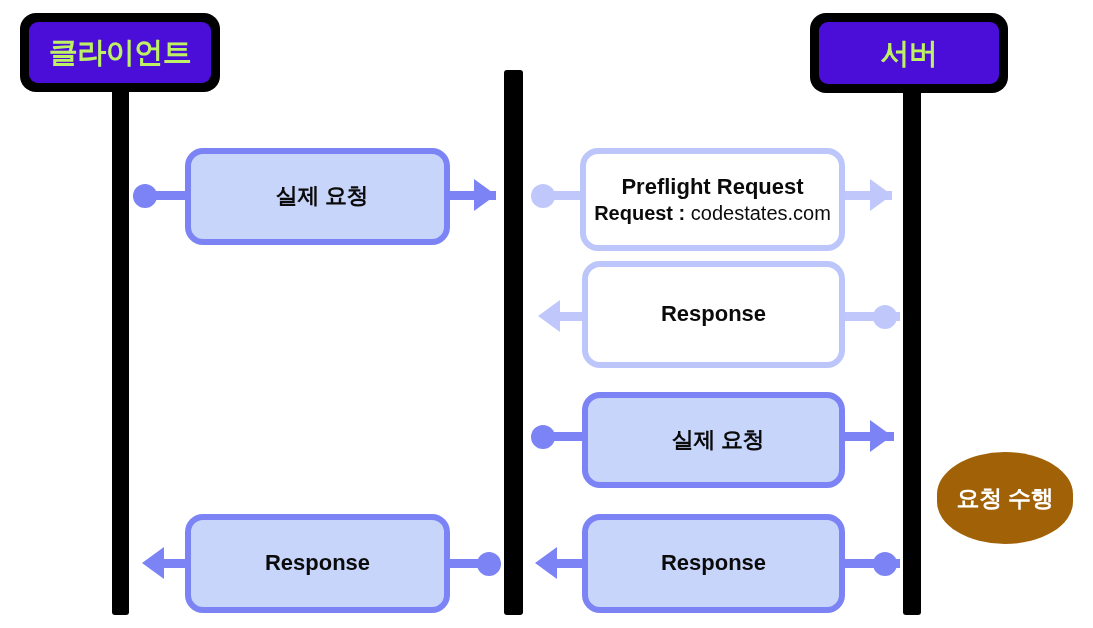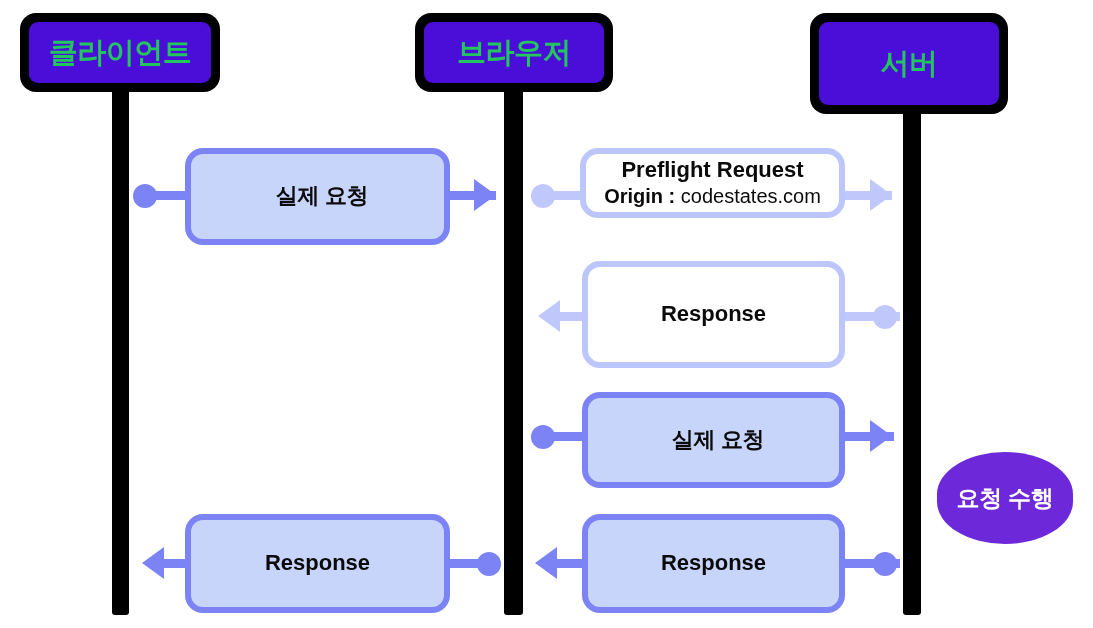--- a/index.html
+++ b/index.html
@@ -41,21 +41,21 @@
   }
   .actor-inner {
     flex: 1 1 auto;
     background: #4a0ed8;
     border-radius: 9px;
     display: flex;
     align-items: center;
     justify-content: center;
   }
   .actor-label {
-    color: #22c55e;
+    color: #bef264;
     font-size: 29px;
     font-weight: bold;
     letter-spacing: -0.5px;
     line-height: 1;
     white-space: nowrap;
   }
 
   
   .conn-line {
     position: absolute;
@@ -140,21 +140,21 @@
   .msg-line.detail-wrap {
     font-size: 20px;
     font-weight: bold;
     white-space: normal;
   }
 
   
   .exec-ellipse {
     position: absolute;
     z-index: 5;
-    background: #6d28d9;
+    background: #a16207;
     border-radius: 50% / 46%;
     display: flex;
     align-items: center;
     justify-content: center;
   }
   .exec-ellipse .exec-label {
     color: #ffffff;
     font-size: 23px;
     font-weight: bold;
     letter-spacing: -0.3px;
@@ -169,46 +169,41 @@
   <div class="lifeline" style="left:112px; top:70px; width:17px; height:545px; border-radius:3px;"></div>
   <div class="lifeline" style="left:504px; top:70px; width:19px; height:545px; border-radius:3px;"></div>
   <div class="lifeline" style="left:903px; top:70px; width:18px; height:545px; border-radius:3px;"></div>
 
   <div class="actor-header" style="left:20px; top:13px; width:200px; height:79px;">
     <div class="actor-inner">
       <span class="actor-label">클라이언트</span>
     </div>
   </div>
 
-  <div class="actor-header" style="left:415px; top:13px; width:198px; height:79px;">
-    <div class="actor-inner">
-      <span class="actor-label">브라우저</span>
-    </div>
-  </div>
-
-  <div class="actor-header" style="left:810px; top:13px; width:198px; height:101px;">
+
+  <div class="actor-header" style="left:810px; top:13px; width:198px; height:80px;">
     <div class="actor-inner">
       <span class="actor-label">서버</span>
     </div>
   </div>
 
   <div class="conn-line" style="left:136px; top:191px; width:360px;"></div>
   <div class="conn-dot" style="left:133px; top:184px;"></div>
   <div class="conn-arrow right" style="left:474px; top:179px;"></div>
   <div class="msg-box filled" style="left:185px; top:148px; width:265px; height:97px;">
     <div class="msg-line title-ko">실제 요청</div>
   </div>
 
   <div class="conn-line pale" style="left:532px; top:191px; width:360px;"></div>
   <div class="conn-dot pale" style="left:531px; top:184px;"></div>
   <div class="conn-arrow right pale" style="left:870px; top:179px;"></div>
-  <div class="msg-box outline" style="left:580px; top:148px; width:265px; height:70px;">
+  <div class="msg-box outline" style="left:580px; top:148px; width:265px; height:103px;">
     <div class="msg-line title">Preflight Request</div>
     <div class="msg-line detail">
-      <span>Origin : </span><span class="val">codestates.com</span>
+      <span>Request : </span><span class="val">codestates.com</span>
     </div>
   </div>
 
   <div class="conn-line pale" style="left:545px; top:312px; width:355px;"></div>
   <div class="conn-dot pale" style="left:873px; top:305px;"></div>
   <div class="conn-arrow left pale" style="left:538px; top:300px;"></div>
   <div class="msg-box outline" style="left:582px; top:261px; width:263px; height:107px;">
     <div class="msg-line title">Response</div>
   </div>
 

